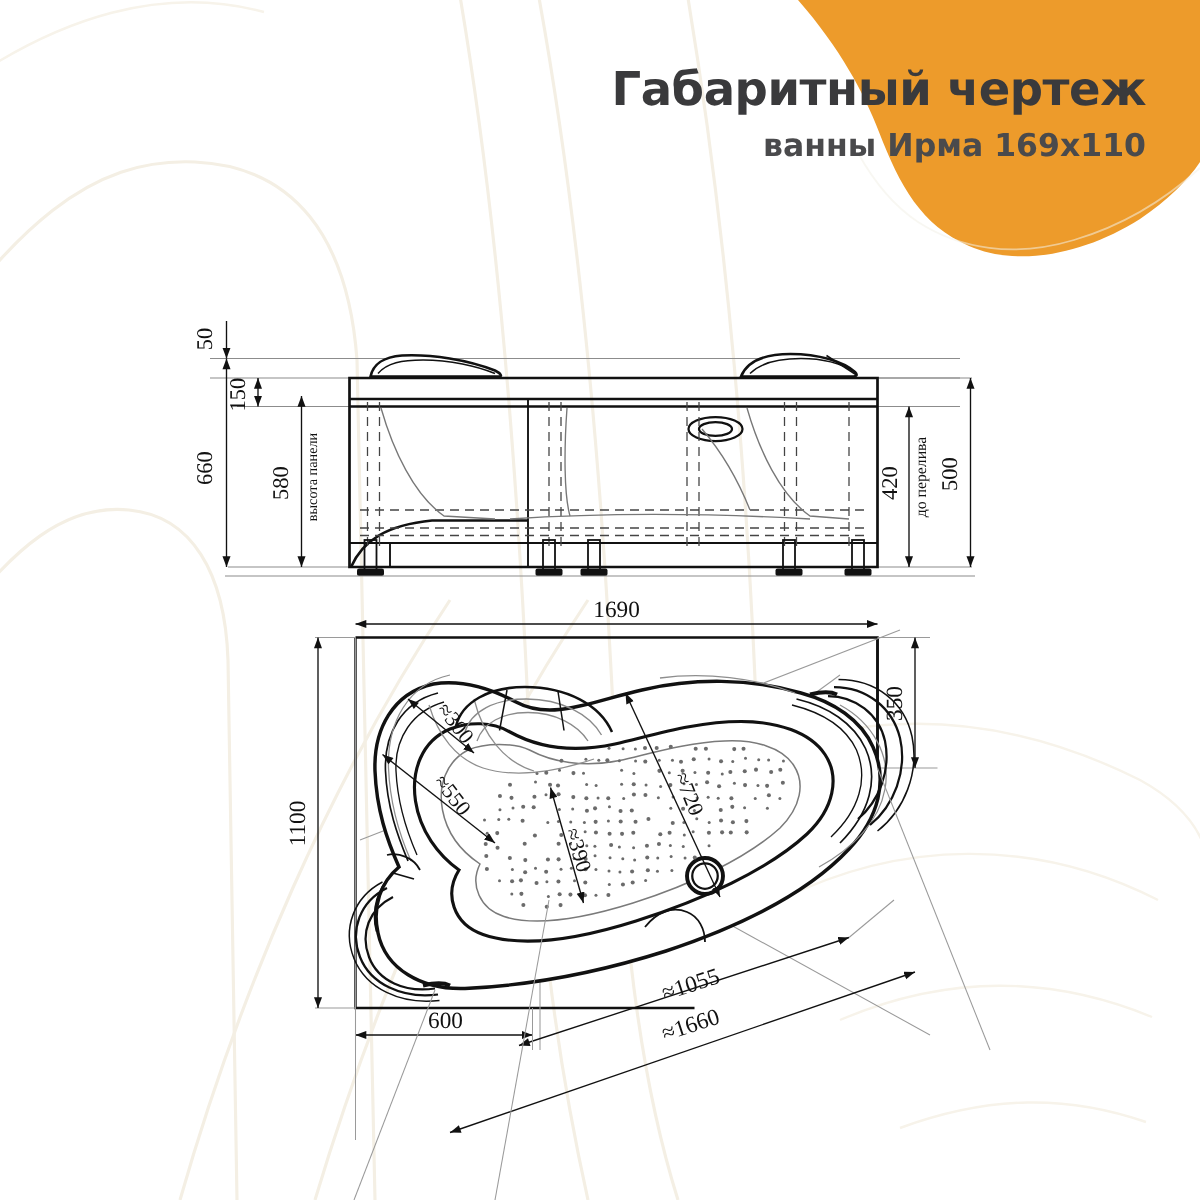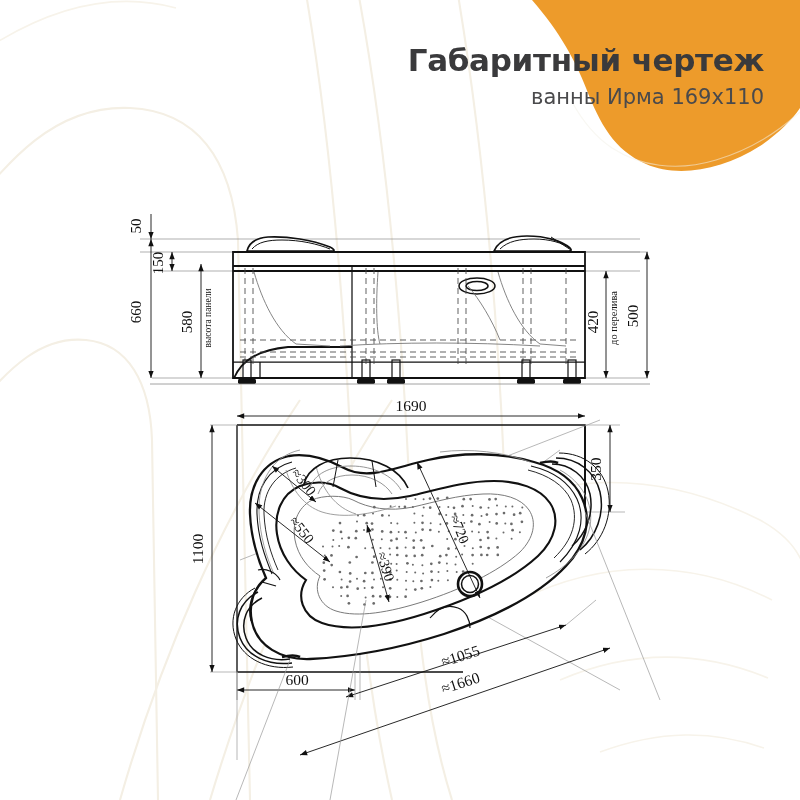--- a/index.html
+++ b/index.html
@@ -25,21 +25,21 @@
     font-family:"DejaVu Sans", sans-serif;
     font-weight:700;
     font-size:31px;
     letter-spacing:-0.3px;
     color:#3a3a3c;
     line-height:1.05;
     white-space:nowrap;
   }
   #subtitle{
     font-family:"DejaVu Sans", sans-serif;
-    font-weight:400;
+    font-weight:700;
     font-size:21px;
     color:#4a4a4c;
     margin-top:9px;
     line-height:1.1;
     white-space:nowrap;
   }
 </style>
 </head>
 <body>
 

